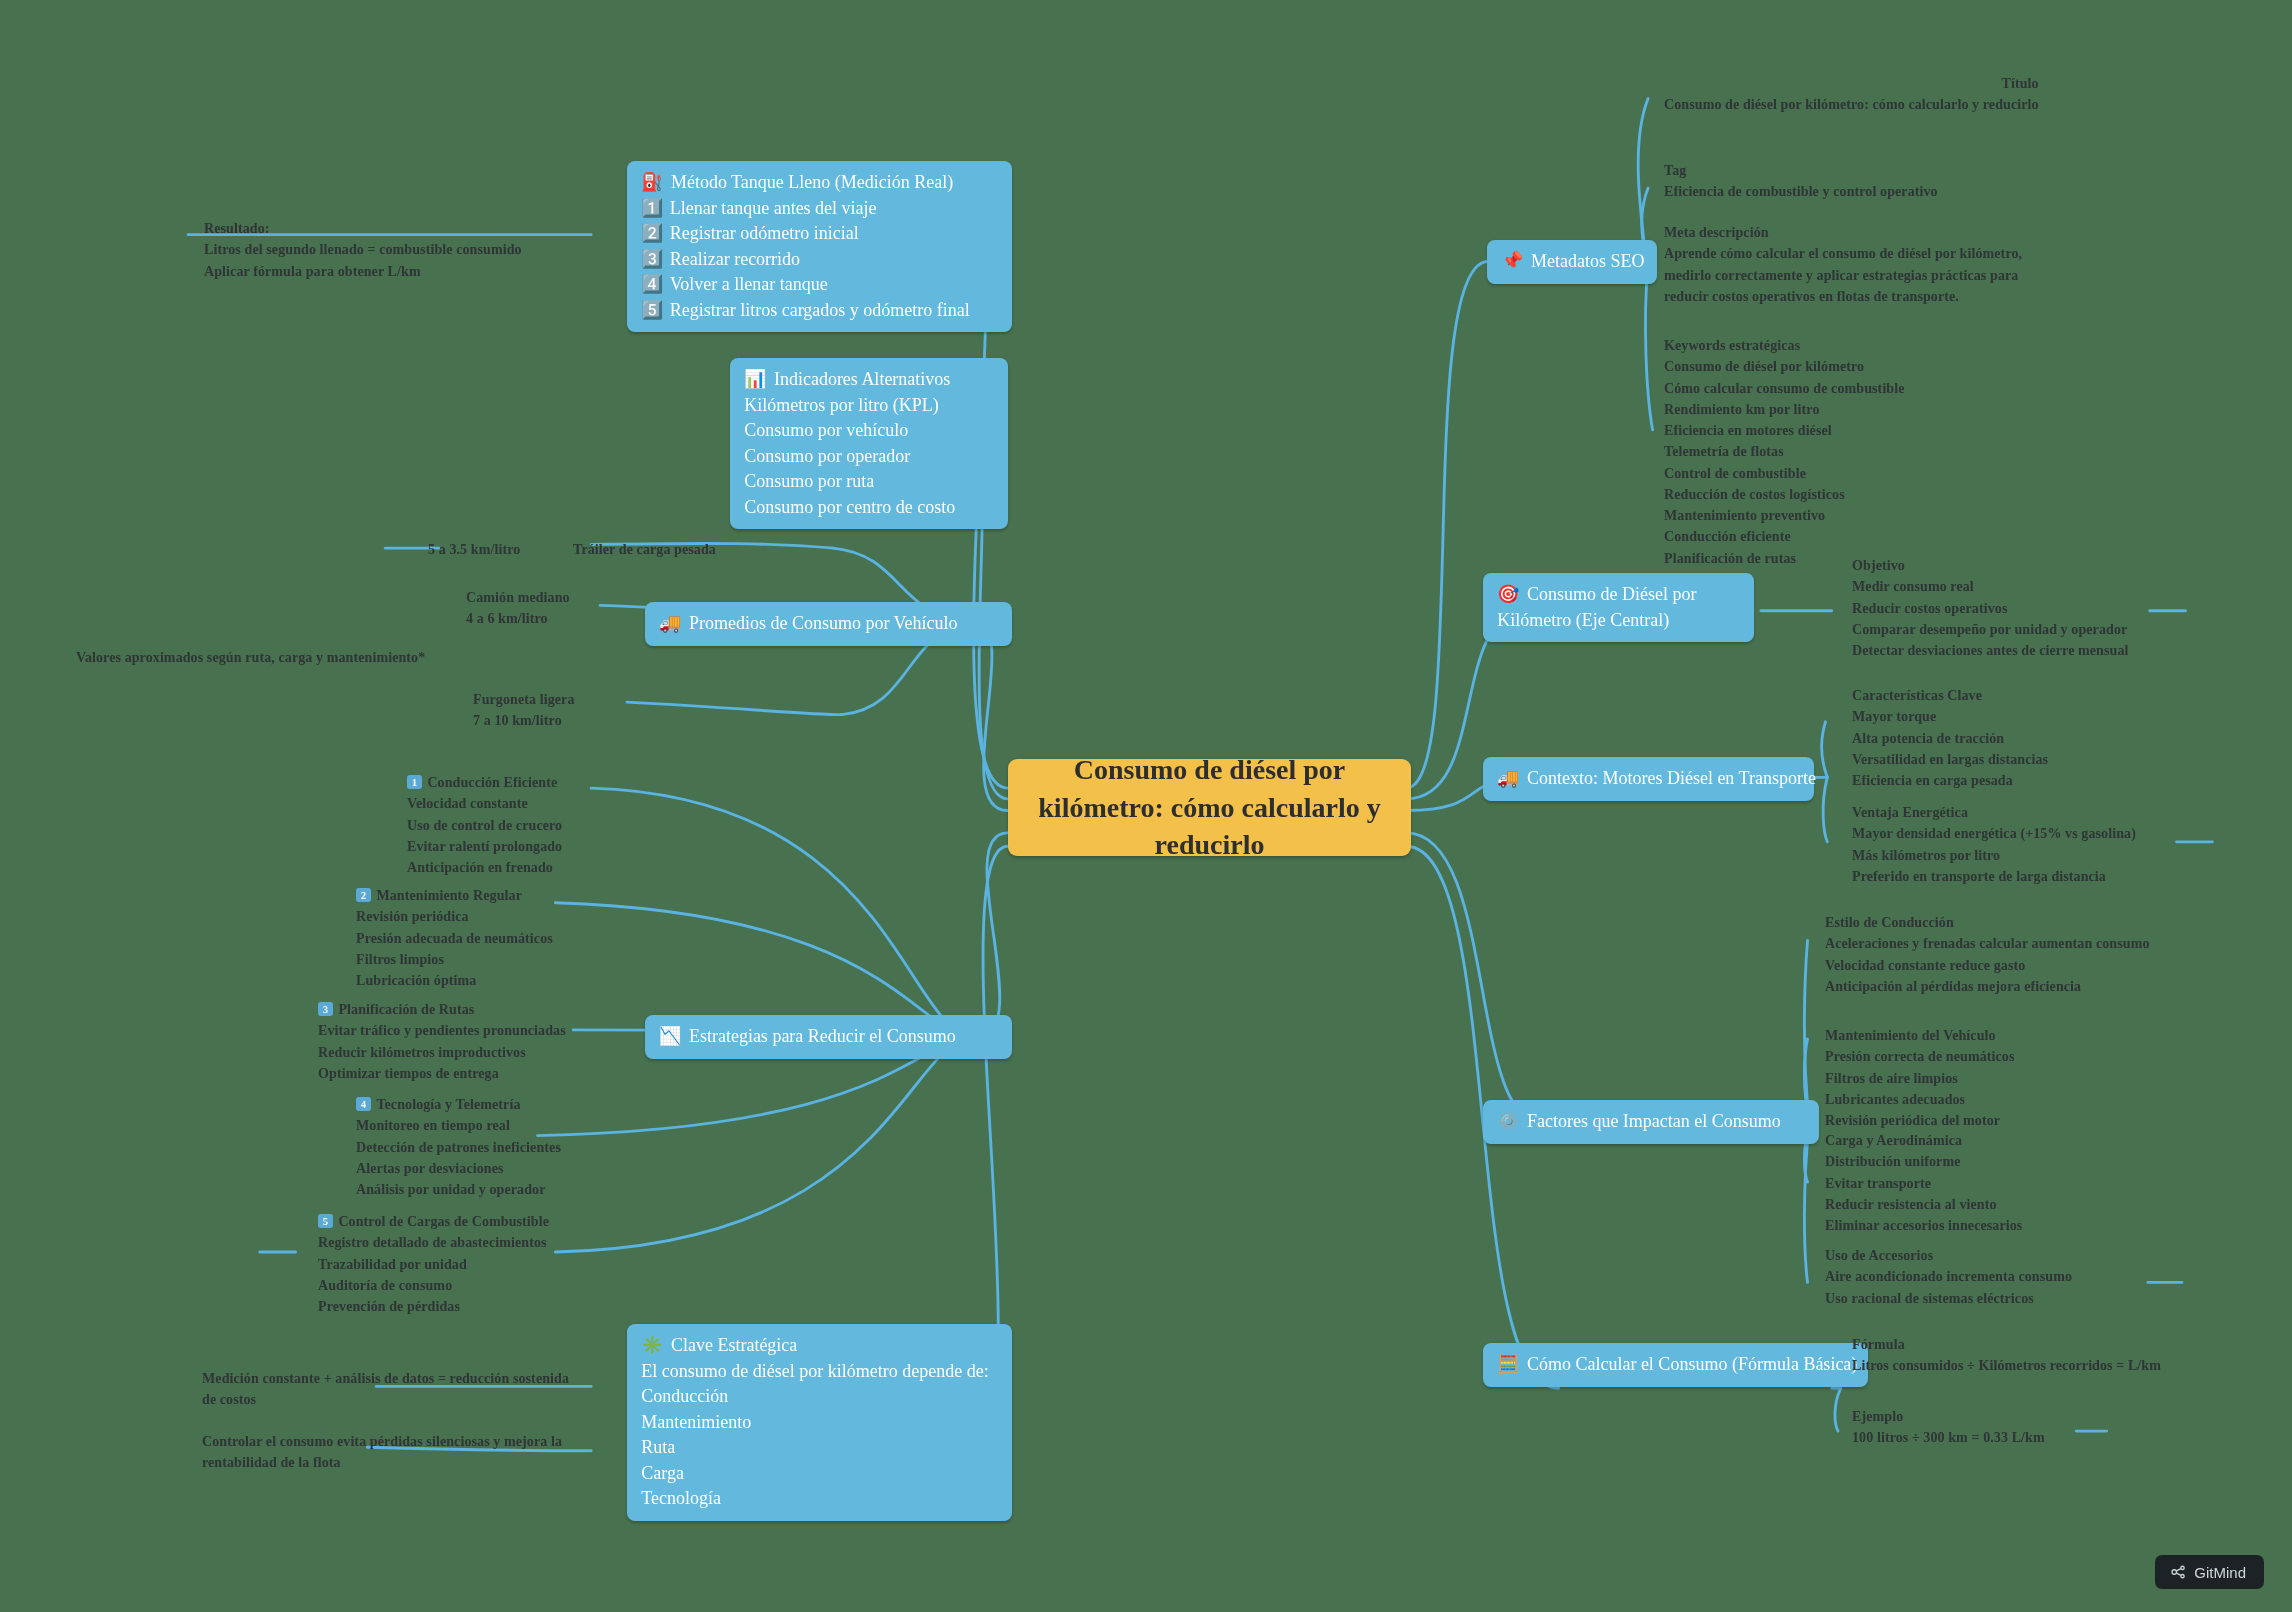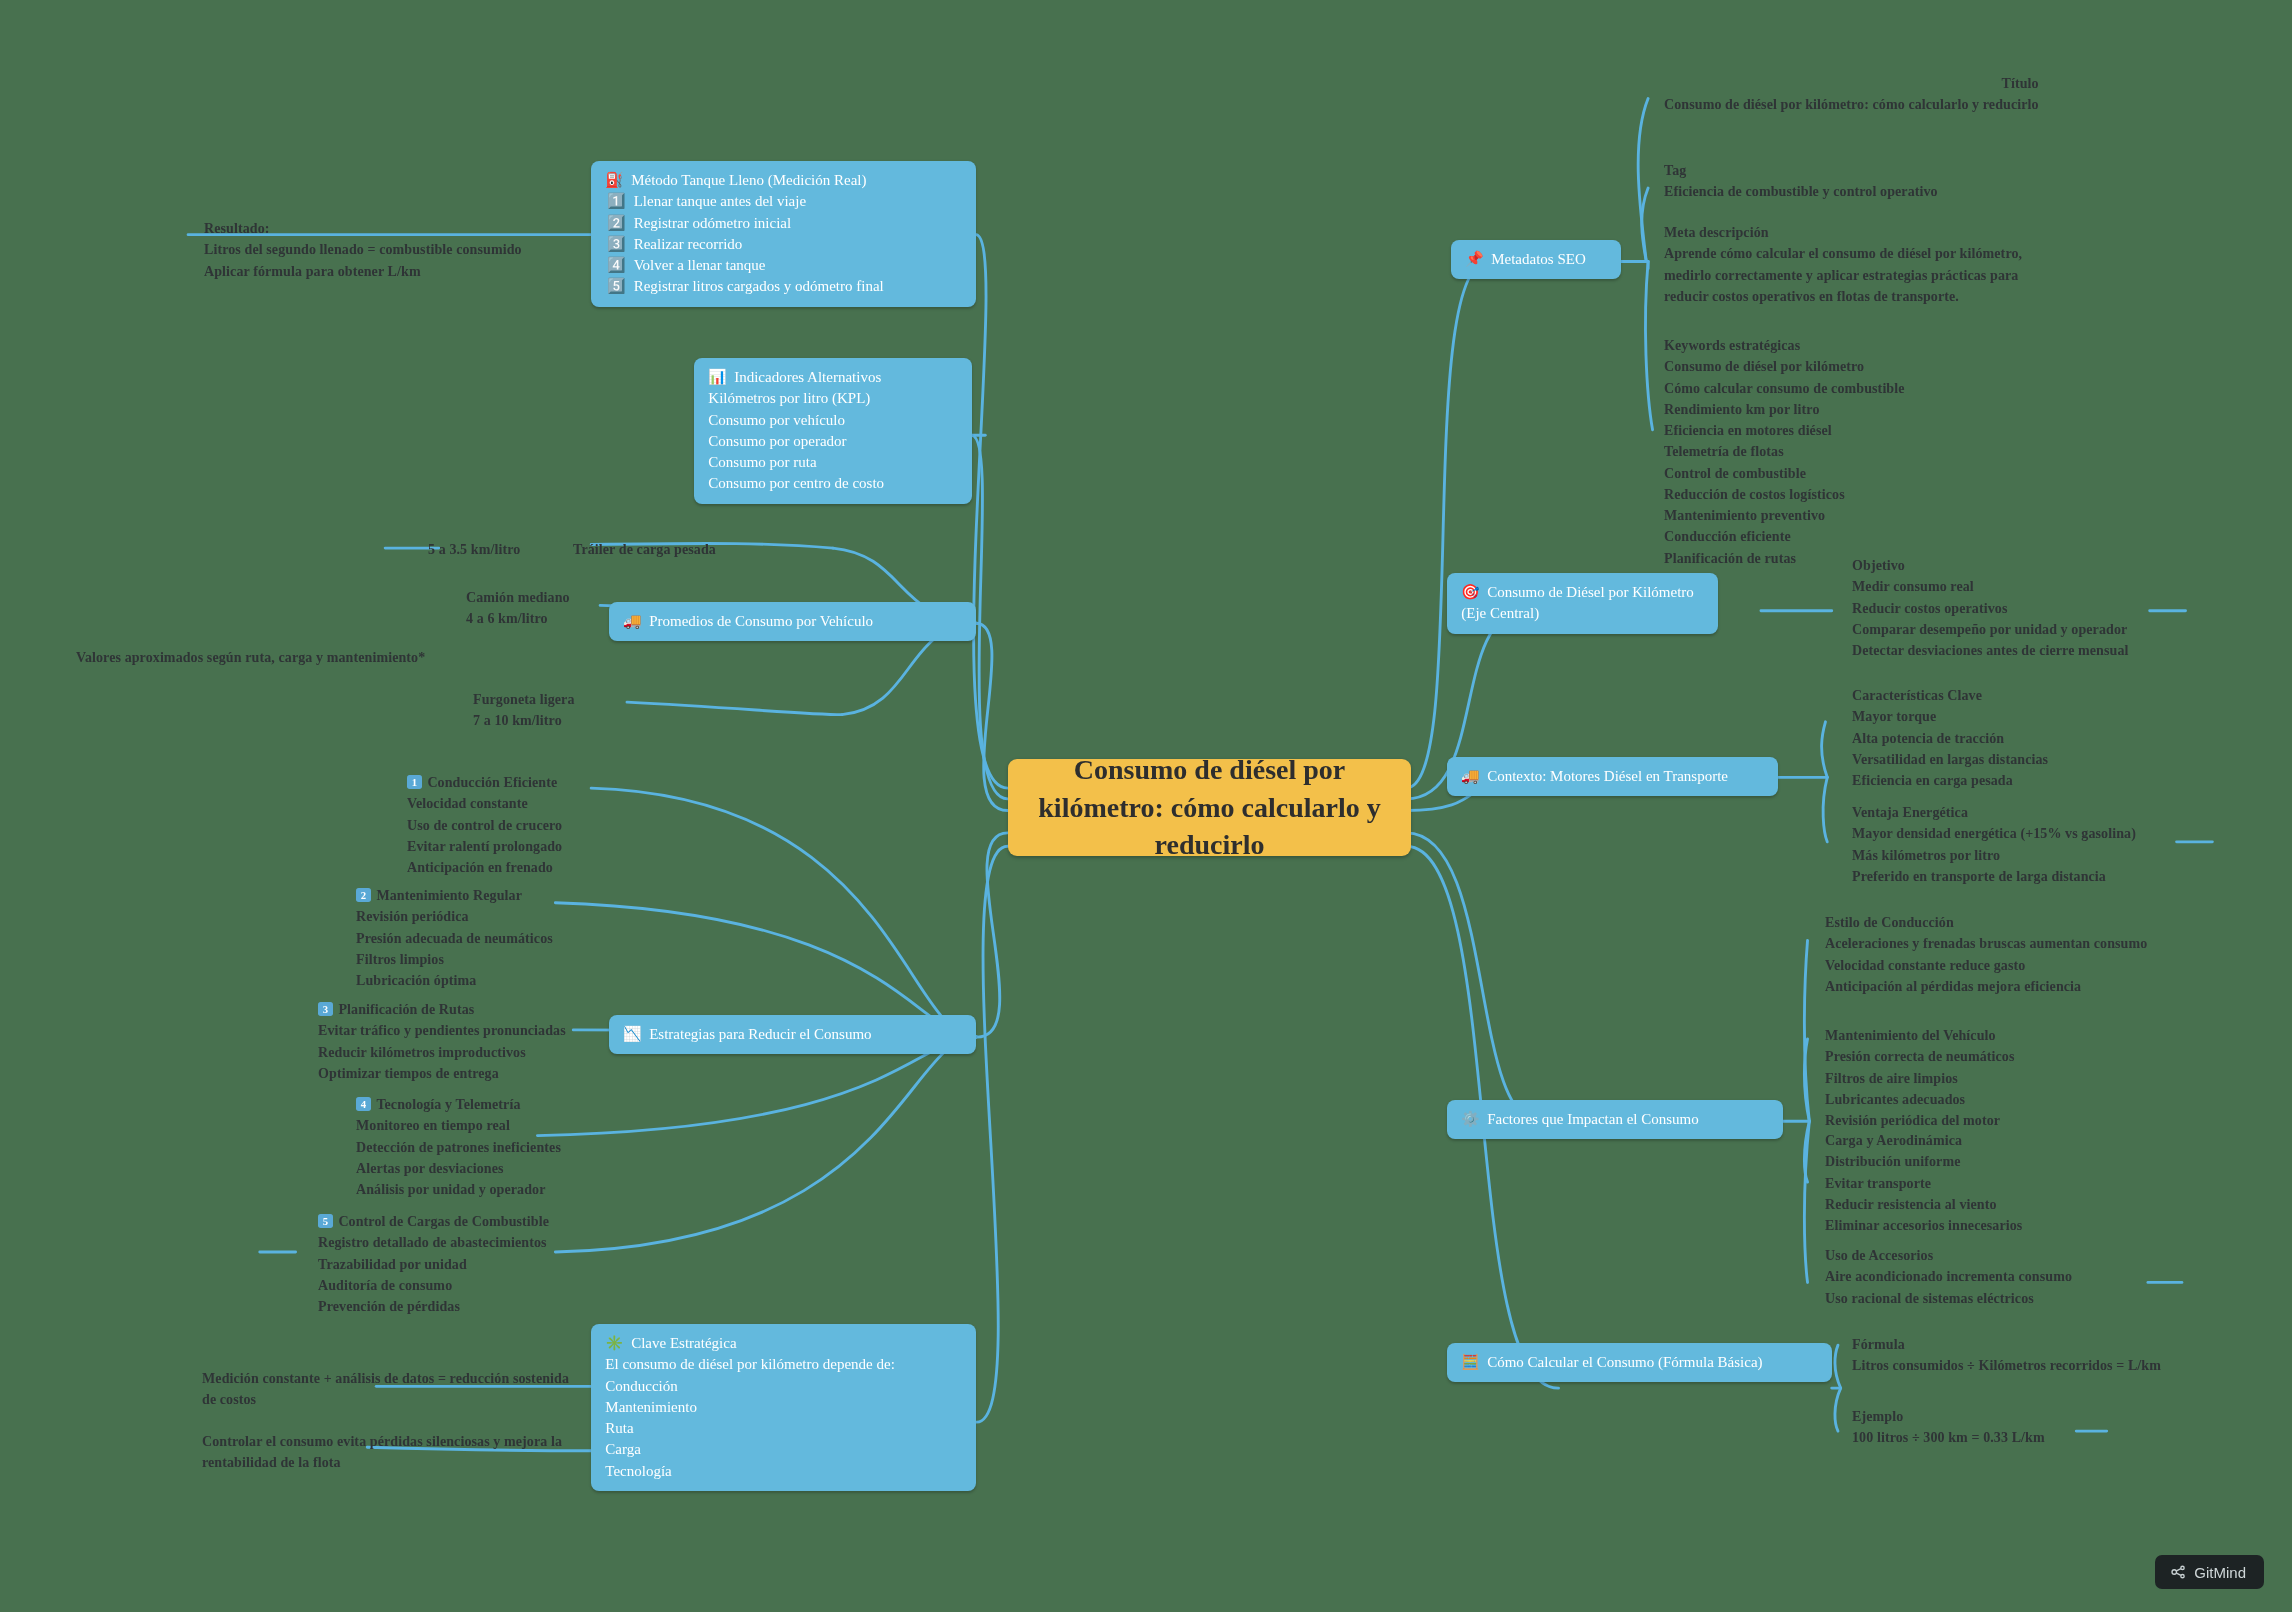--- a/index.html
+++ b/index.html
@@ -28,22 +28,23 @@
     box-shadow:0 1.8px 3.6px rgba(0,0,0,.25);
   }
 
   
   .bbox{
     background:#63b9dd;
     border-radius:8px;
     color:#ffffff;
     padding:9px 14.3px;
     box-shadow:0 1.8px 2.7px rgba(0,0,0,.22);
-    font-size:15px;
+    font-size:18px;
     line-height:1.42;
+    margin-left:36px;
   }
   .bbox .hdr{white-space:nowrap;}
   .bbox .ico{margin-right:7.2px;}
   .bbox ul{margin:0;padding:0;list-style:none;}
   .bbox li{white-space:nowrap;}
   .bbox li .num{
     display:inline-block;width:23px;text-align:center;margin-right:5.4px;
     color:#ffffff;
   }
   .bbox.wrapped{white-space:normal;}
@@ -359,21 +360,21 @@
   </div>
 
   <div class="node bbox" style="left:1447px;top:1100px;width:336px;">
     <div class="hdr">
       <span class="ico">⚙️</span><span>Factores que Impactan el Consumo</span>
     </div>
   </div>
 
   <div class="leaf" style="left:1825px;top:912px;">
     <span class="head">Estilo de Conducción</span>
-    <span class="t">Aceleraciones y frenadas bruscas aumentan consumo</span>
+    <span class="t">Aceleraciones y frenadas calcular aumentan consumo</span>
     <span class="t">Velocidad constante reduce gasto</span>
     <span class="t">Anticipación al pérdidas mejora eficiencia</span>
   </div>
 
   <div class="leaf" style="left:1825px;top:1025px;">
     <span class="head">Mantenimiento del Vehículo</span>
     <span class="t">Presión correcta de neumáticos</span>
     <span class="t">Filtros de aire limpios</span>
     <span class="t">Lubricantes adecuados</span>
     <span class="t">Revisión periódica del motor</span>

